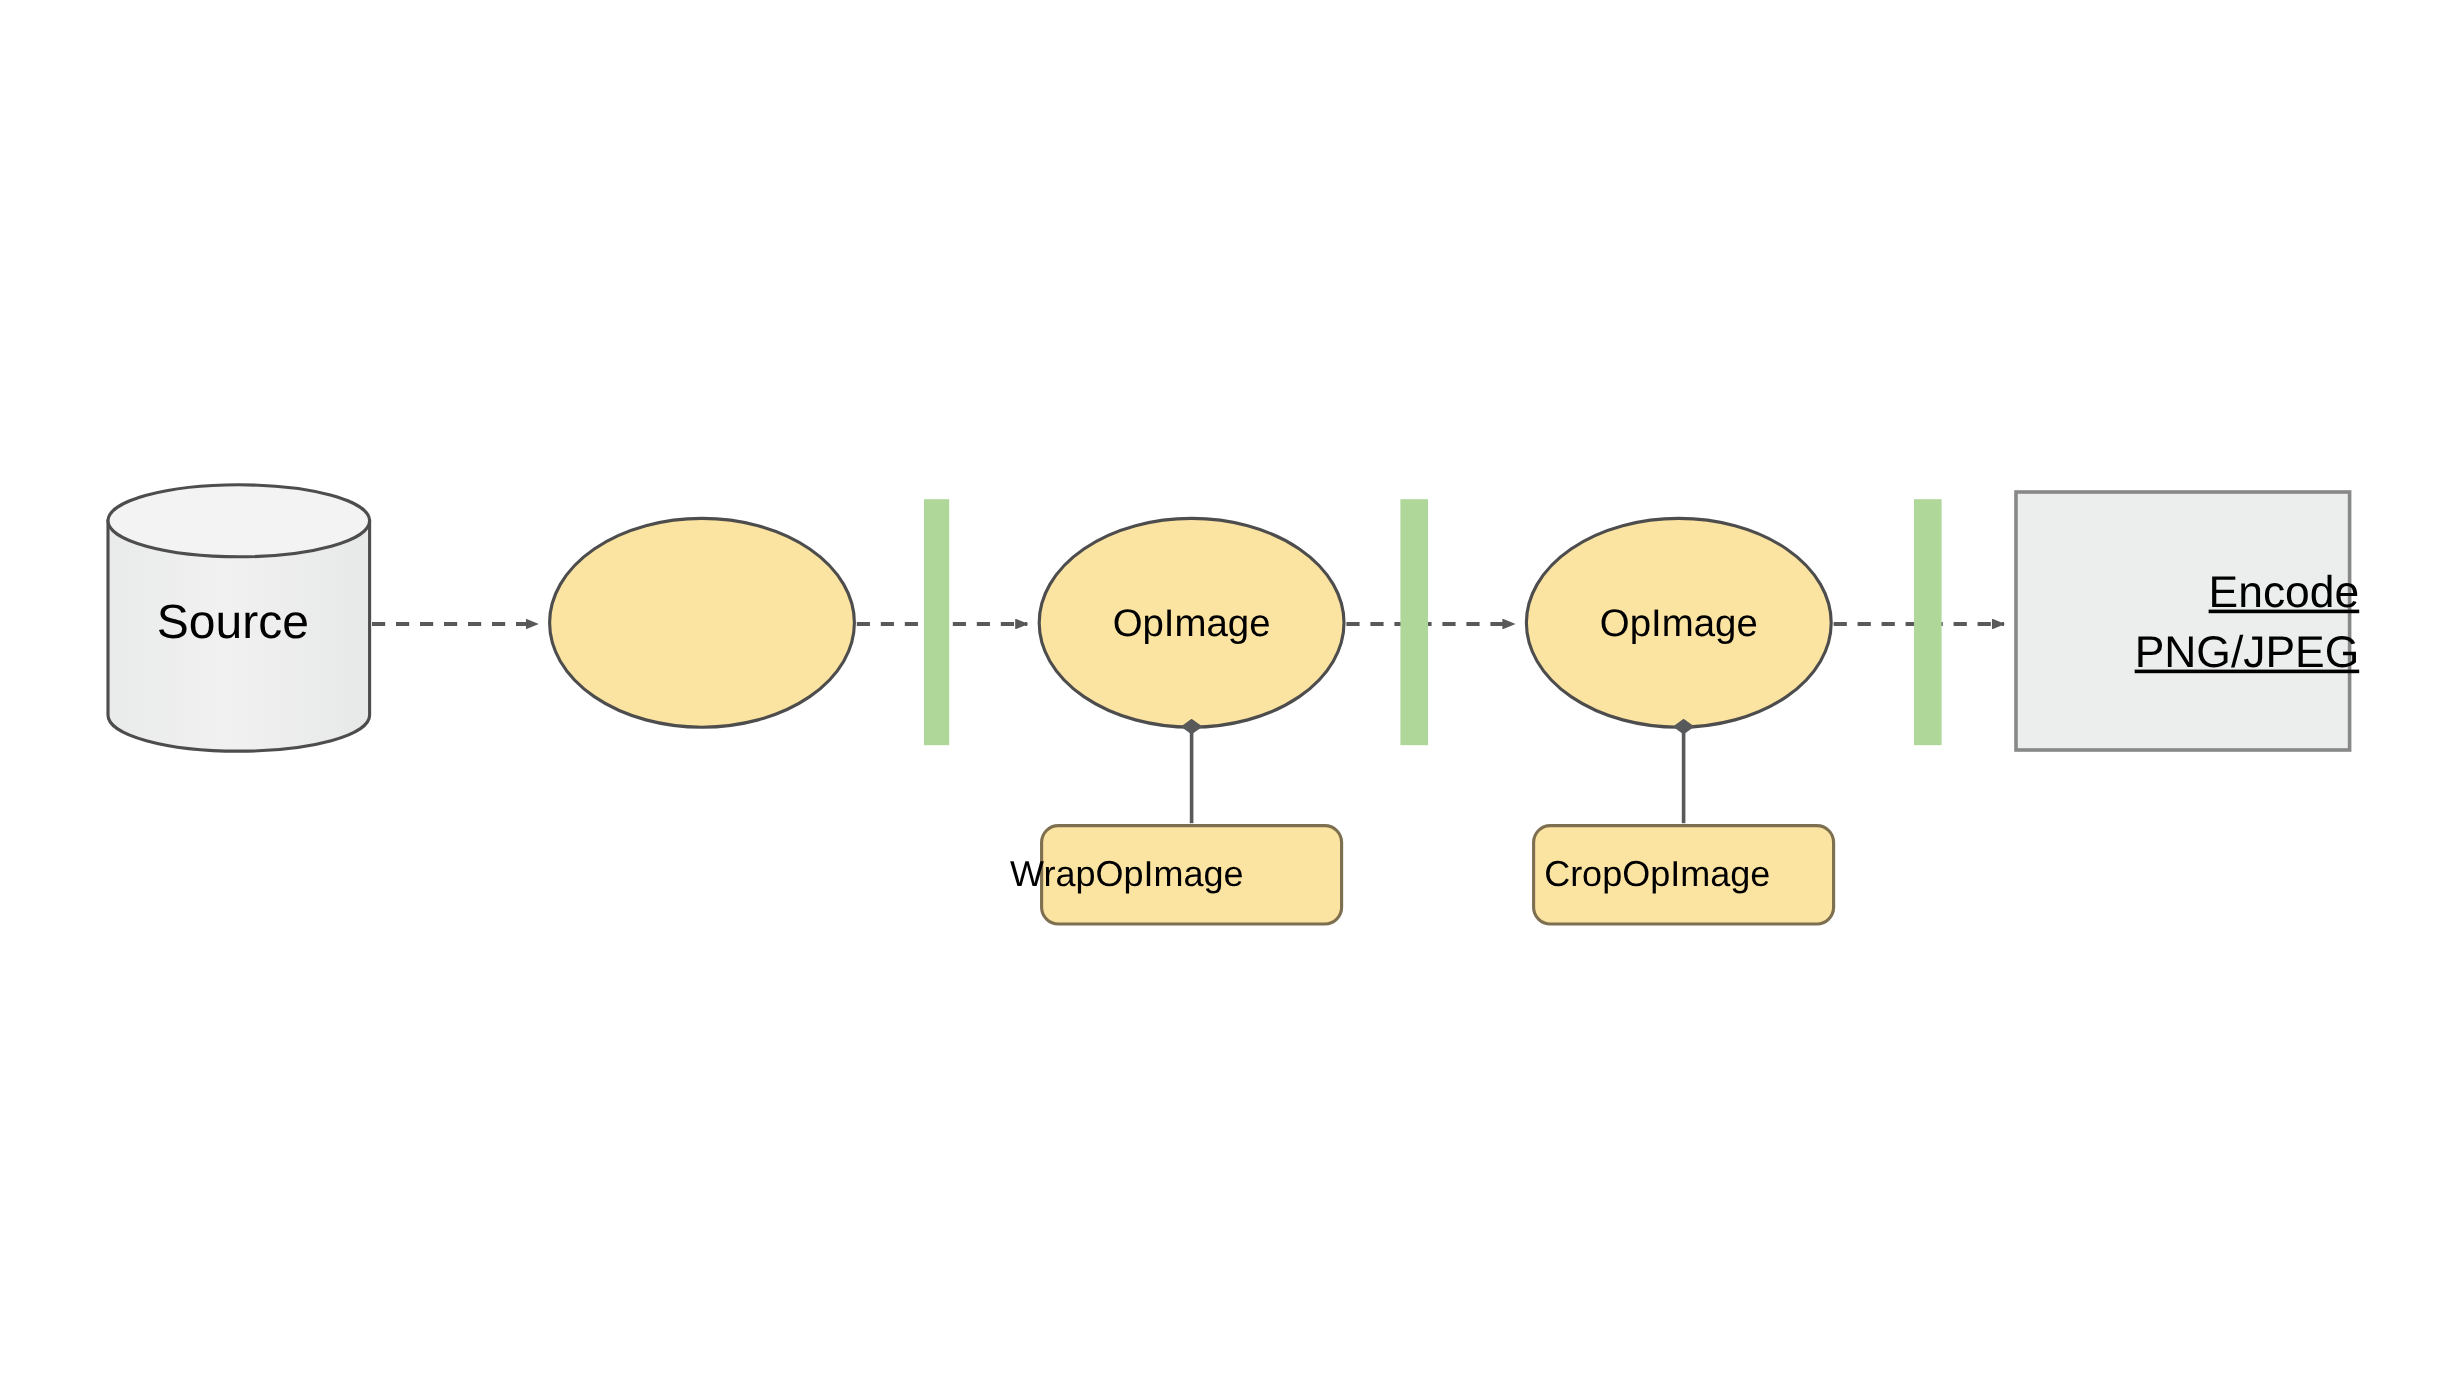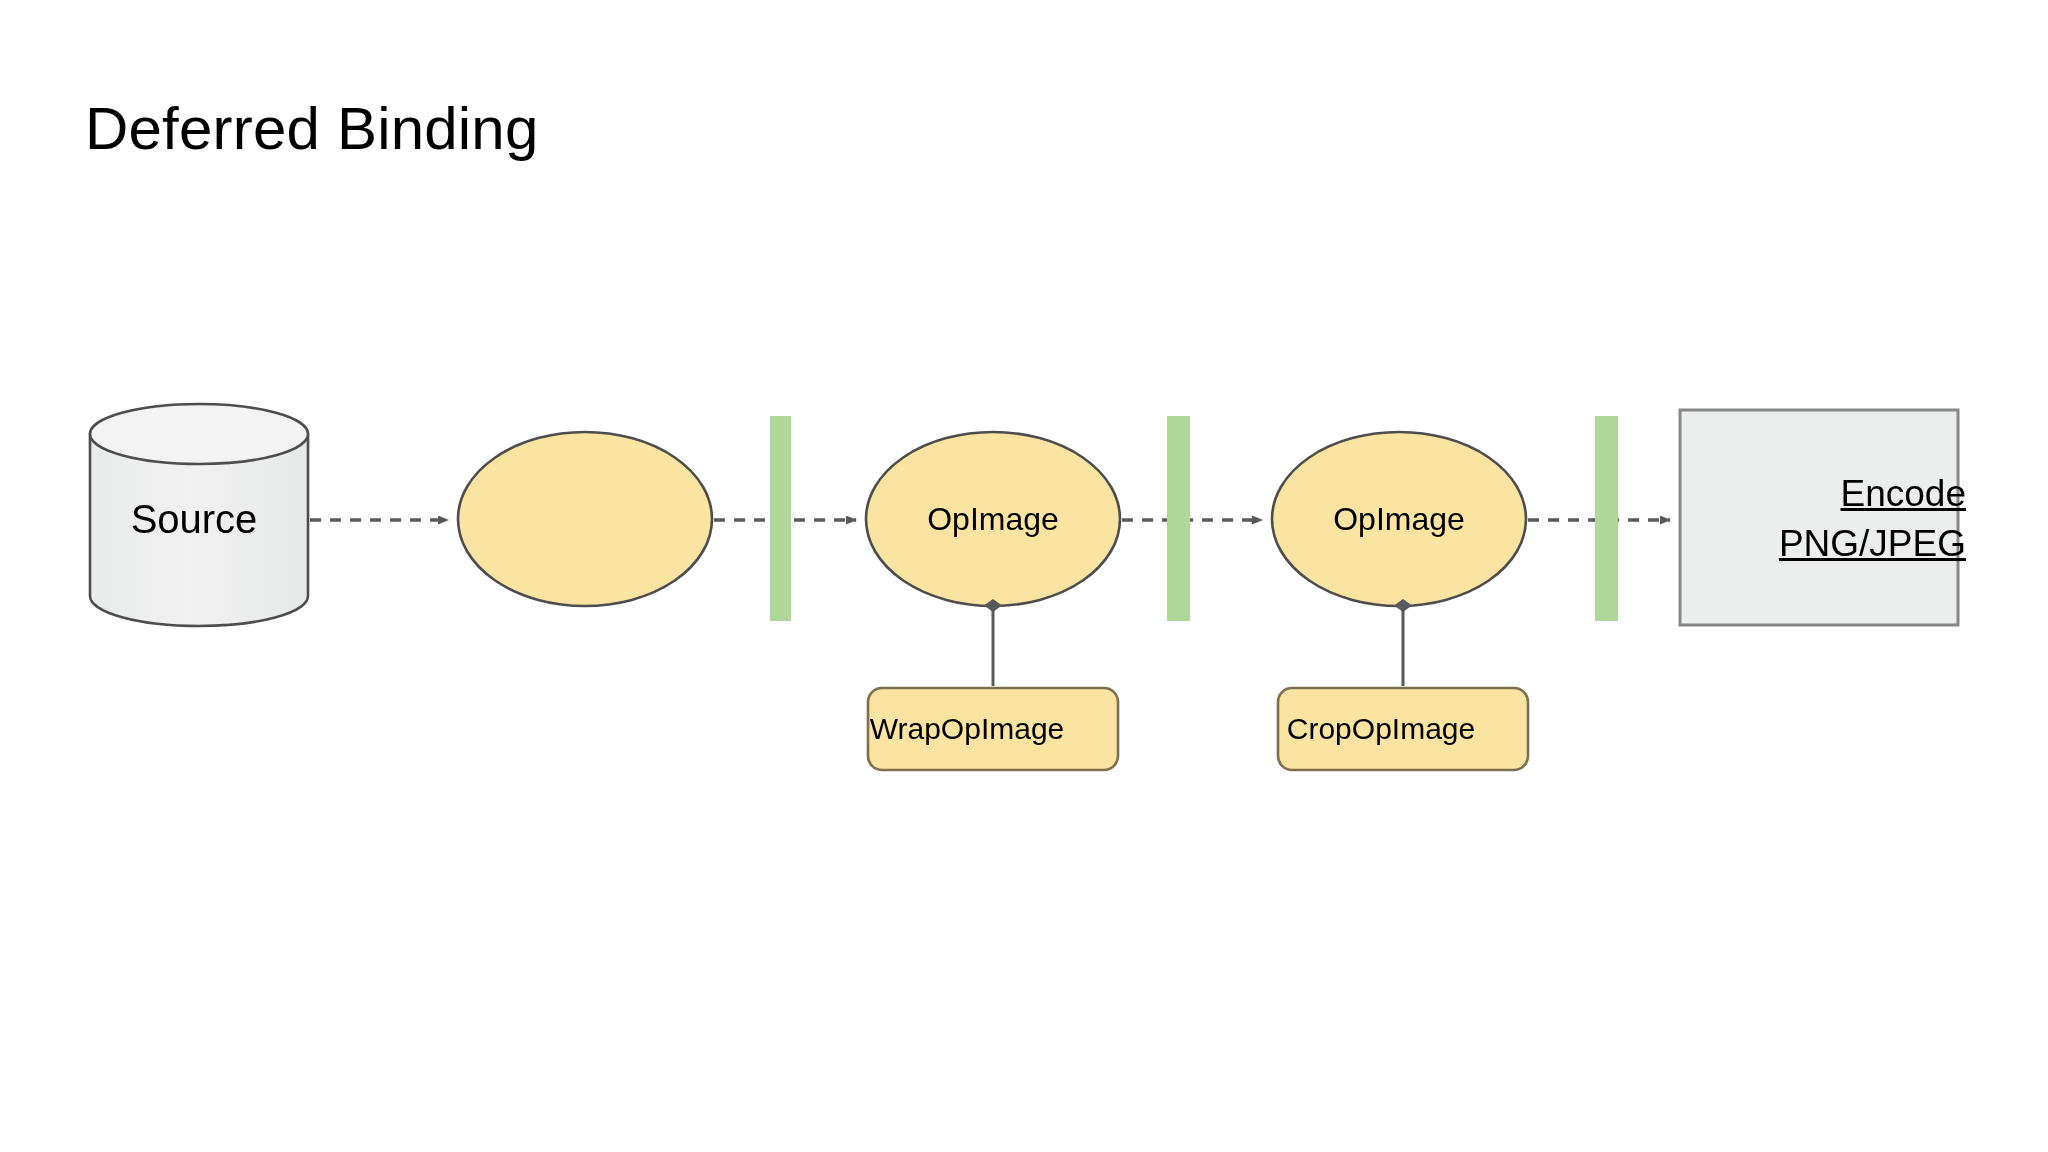--- a/index.html
+++ b/index.html
@@ -68,21 +68,21 @@
     line-height: 38px;
   }
   #label-opimage-2 {
     left: 1272px; top: 519px;
     width: 254px;
     margin-top: -19px;
     font-size: 32px;
     line-height: 38px;
   }
   #label-wrapopimage {
-    left: 868px; top: 729px;
+    left: 840px; top: 729px;
     width: 198px;
     margin-top: -18px;
     font-size: 30px;
     line-height: 36px;
   }
   #label-cropopimage {
     left: 1278px; top: 729px;
     width: 206px;
     margin-top: -18px;
     font-size: 30px;
@@ -101,21 +101,20 @@
     white-space: pre-line;
     pointer-events: none;
     text-decoration: underline;
   }
 </style>
 </head>
 <body>
 
 <div id="slide">
 
-  <div id="slide-title">Deferred Binding</div>
 
   <svg id="diagram-canvas" viewBox="0 0 2048 1152" width="2048" height="1152" xmlns="http://www.w3.org/2000/svg">
 
     <defs>
       <marker id="arrow-tri" markerWidth="11" markerHeight="9" refX="10" refY="4.5" orient="auto" markerUnits="userSpaceOnUse">
         <path d="M0,0 L11,4.5 L0,9 z" fill="#58595b"></path>
       </marker>
       <marker id="arrow-diamond" markerWidth="13" markerHeight="18" refX="12" refY="9" orient="auto" markerUnits="userSpaceOnUse">
         <path d="M0,9 L6.5,0 L13,9 L6.5,18 z" fill="#58595b"></path>
       </marker>

